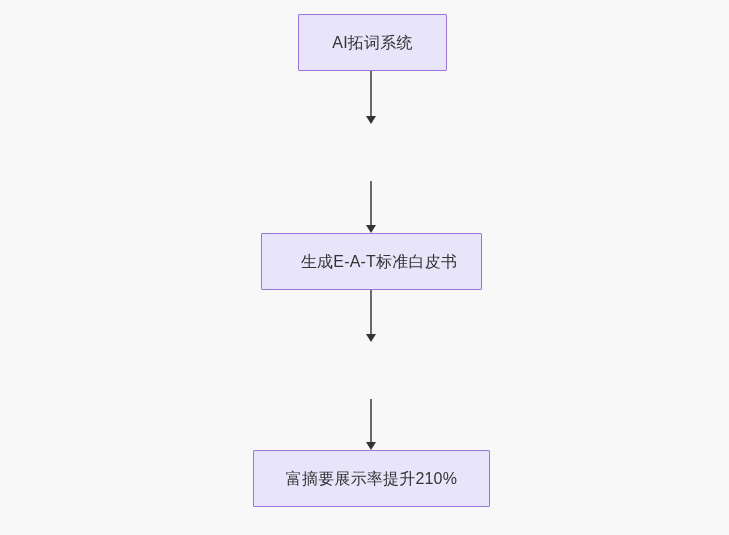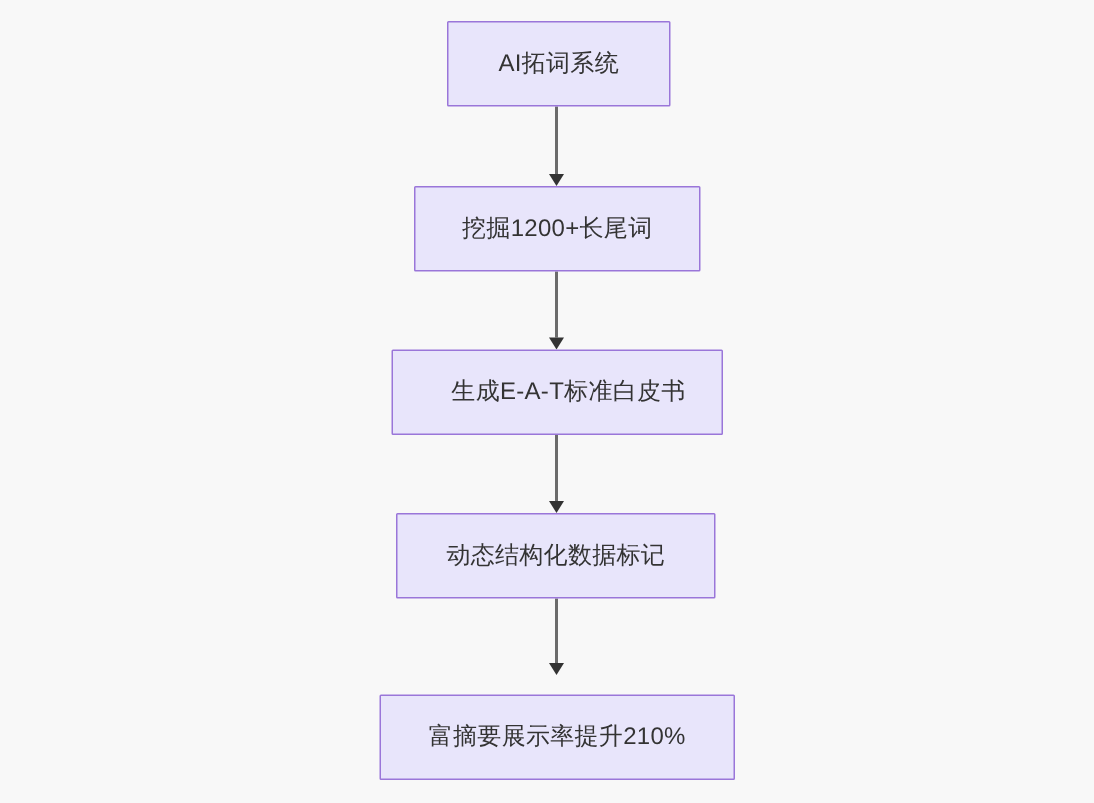--- a/index.html
+++ b/index.html
@@ -79,29 +79,23 @@
 
   <div class="edge">
     <div class="edge-line" style="left:370.2px; top:399px; height:43px;"></div>
     <div class="edge-arrow" style="left:366px; top:442px;"></div>
   </div>
 
   <div class="node" style="left:298px; top:14px; width:149px; height:57px;">
     <span class="node-label">AI拓词系统</span>
   </div>
 
-  <div class="node" style="left:276px; top:124px; width:191px; height:57px;">
-    <span class="node-label">挖掘1200+长尾词</span>
-  </div>
 
   <div class="node" style="left:261px; top:233px; width:221px; height:57px;padding-left:15px;">
     <span class="node-label">生成E-A-T标准白皮书</span>
   </div>
 
-  <div class="node" style="left:264px; top:342px; width:213px; height:57px;">
-    <span class="node-label">动态结构化数据标记</span>
-  </div>
 
-  <div class="node" style="left:253px; top:450px; width:237px; height:57px;margin-top:13px;">
+  <div class="node" style="left:253px; top:450px; width:237px; height:57px;">
     <span class="node-label">富摘要展示率提升210%</span>
   </div>
 
 </div>
 
 </body></html>

